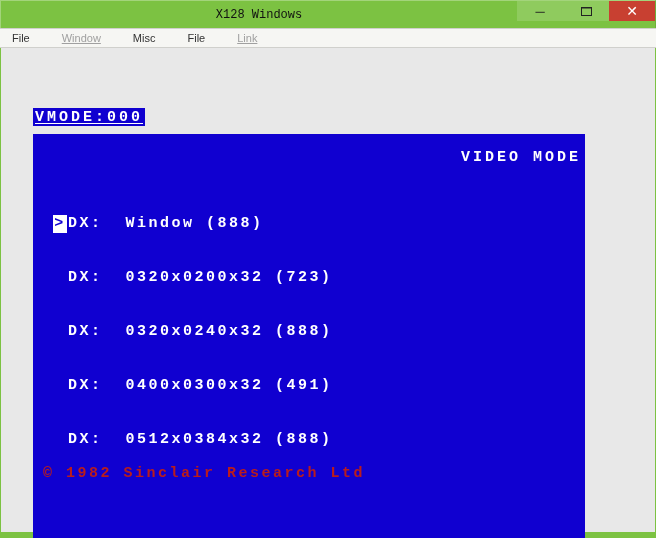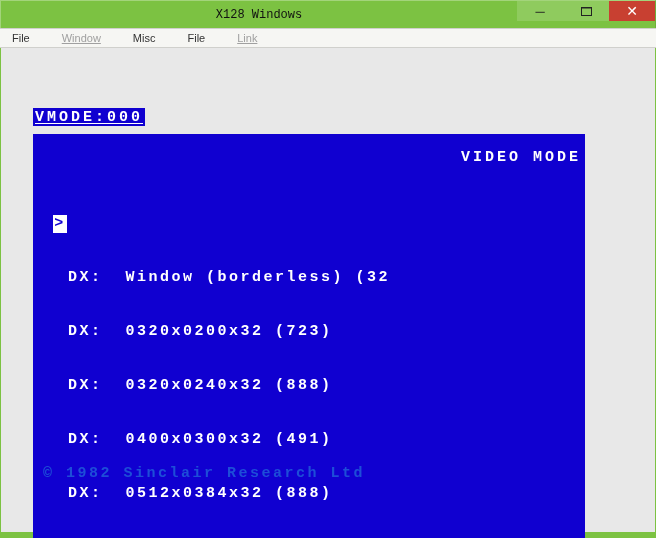--- a/index.html
+++ b/index.html
@@ -139,21 +139,21 @@
   }
   .nocursor {
     display: inline-block;
     width: 14px;
     margin-right: 1px;
   }
   .copyright {
     position: absolute;
     left: 16px;
     top: 402px;
-    color: #1d4ed8;
+    color: #b91c1c;
     font-size: 15px;
     letter-spacing: 2.5px;
   }
 </style>
 </head>
 <body>
 
 <div class="window">
 
   <div class="titlebar">
@@ -183,22 +183,21 @@
   </div>
 
   <div class="emulator">
     <div class="spectrum-screen">
 
       <div class="vmode-line">VMODE:000</div>
 
       <div class="blue-box">
         <div class="bb-title">VIDEO MODE</div>
         <div class="mode-list">
-          <div class="mode-row"><span class="cursor">&gt;</span></div>
-          <div class="mode-row"><span class="nocursor"></span><span>DX:  Window (borderless) (32</span></div>
+          <div class="mode-row"><span class="cursor">&gt;</span><span>DX:  Window (888)</span></div>
           <div class="mode-row"><span class="nocursor"></span><span>DX:  0320x0200x32 (723)</span></div>
           <div class="mode-row"><span class="nocursor"></span><span>DX:  0320x0240x32 (888)</span></div>
           <div class="mode-row"><span class="nocursor"></span><span>DX:  0400x0300x32 (491)</span></div>
           <div class="mode-row"><span class="nocursor"></span><span>DX:  0512x0384x32 (888)</span></div>
           
           
           
           
           
           

